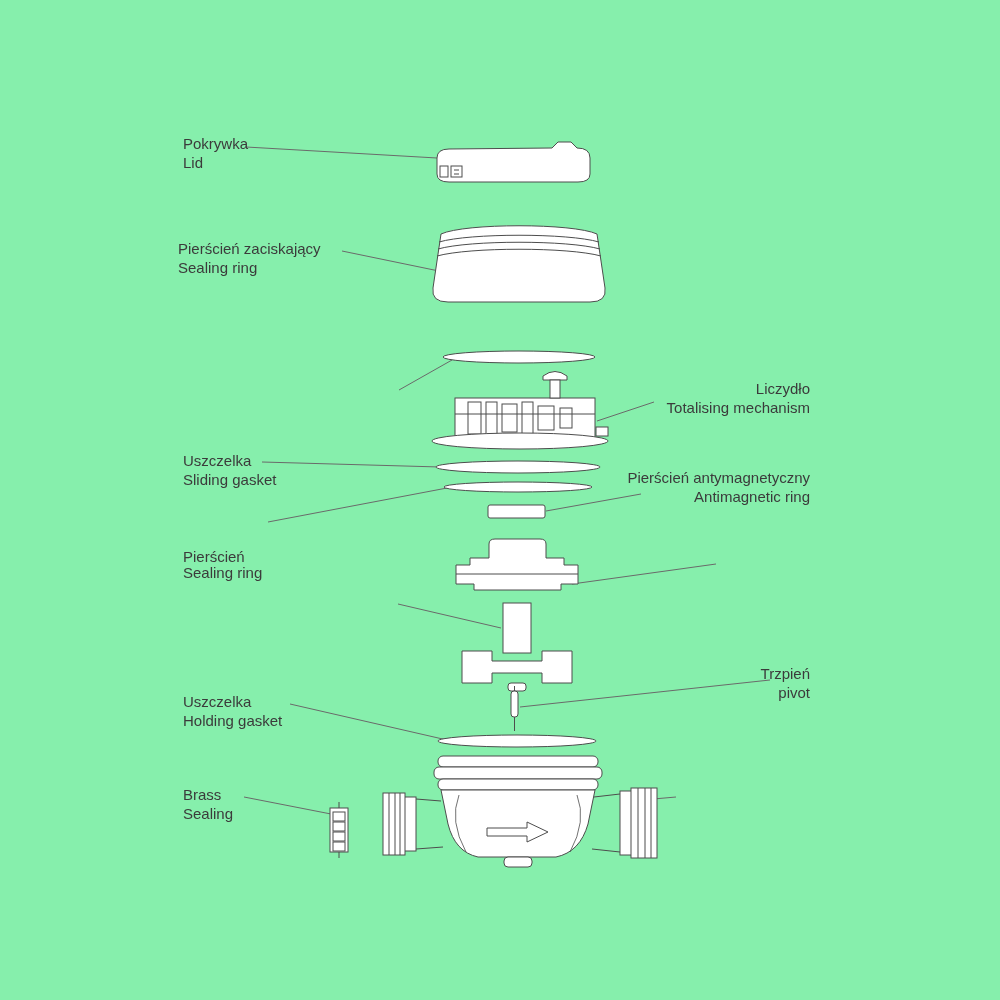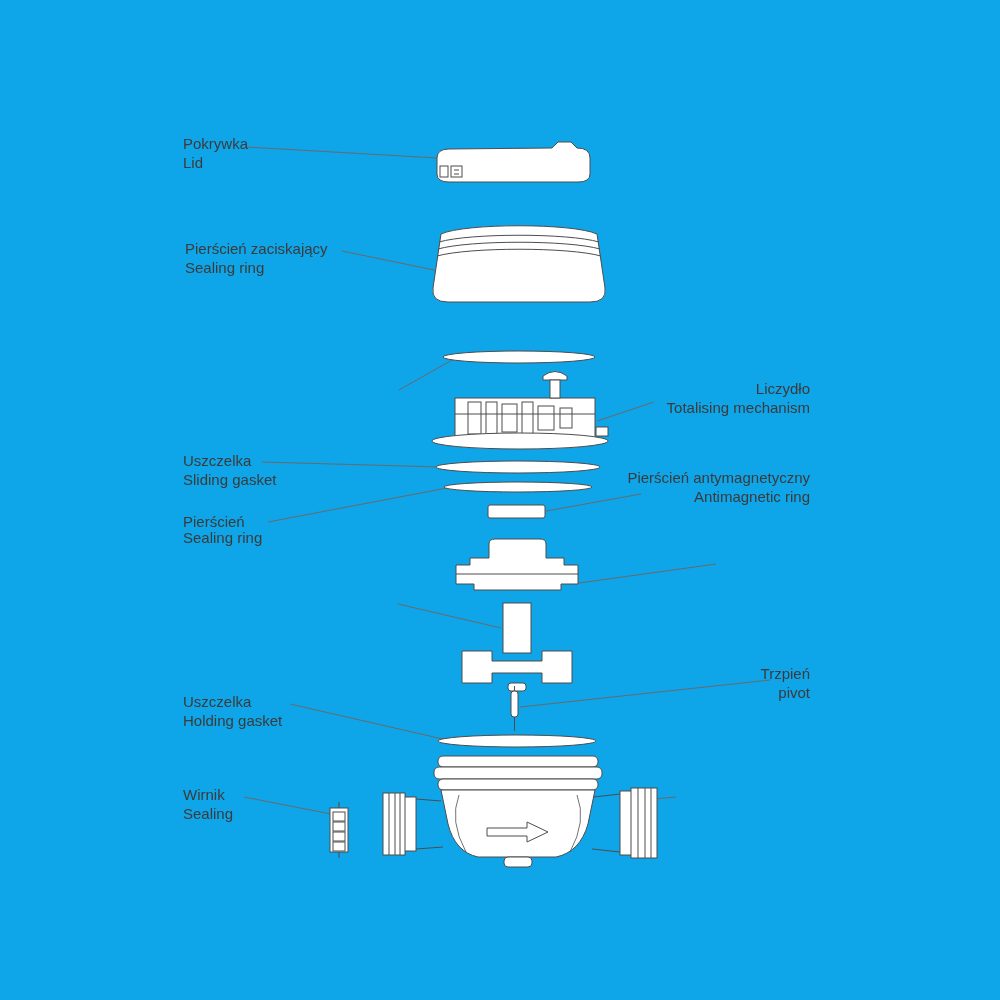--- a/index.html
+++ b/index.html
@@ -1,32 +1,32 @@
 <!DOCTYPE html>
 <html><head>
 <meta charset="utf-8">
 <style>
   html,body{margin:0;padding:0;background:#ffffff;}
   #canvas{
     position:relative;
     width:1000px;height:1000px;
-    background:#0ea5e9;
+    background:#86efac;
     font-family:"Liberation Sans", sans-serif;
     overflow:hidden;
   }
   .label{
     position:absolute;
     font-size:15px;
     line-height:19px;
     color:#3b3b3b;
     white-space:nowrap;
   }
   .label.right{text-align:right;}
   .label .en{}
-  .label.tight{line-height:16px;}
+  .label.tight{line-height:16px;margin-top:35px;}
   #drawing{position:absolute;left:0;top:0;}
   .part path,.part rect,.part ellipse,.part polygon{
     fill:#ffffff;stroke:#4d4d4d;stroke-width:1;
   }
   .part line,.part .noline{stroke:#4d4d4d;stroke-width:1;fill:none;}
   .part .thin{stroke-width:0.8;}
   .leader{stroke:#6a6a6a;stroke-width:1;fill:none;}
   .hatchfill{fill:url(#hatch);stroke:#4d4d4d;stroke-width:1;}
 </style>
 </head>
@@ -162,21 +162,21 @@
 
       <path d="M487,828 L527,828 L527,822 L548,832 L527,842 L527,836 L487,836 Z"></path>
     </g>
   </svg>
 
   <div class="label" style="left:183px;top:134px">
     <div class="pl">Pokrywka</div>
     <div class="en">Lid</div>
   </div>
 
-  <div class="label" style="left:185px;top:239px">
+  <div class="label" style="left:178px;top:239px">
     <div class="pl">Pierścień zaciskający</div>
     <div class="en">Sealing ring</div>
   </div>
 
 
   <div class="label" style="left:183px;top:451px">
     <div class="pl">Uszczelka</div>
     <div class="en">Sliding gasket</div>
   </div>
 
@@ -185,21 +185,21 @@
     <div class="en">Sealing ring</div>
   </div>
 
 
   <div class="label" style="left:183px;top:692px">
     <div class="pl">Uszczelka</div>
     <div class="en">Holding gasket</div>
   </div>
 
   <div class="label" style="left:183px;top:785px">
-    <div class="pl">Wirnik</div>
+    <div class="pl">Brass</div>
     <div class="en">Sealing</div>
   </div>
 
   <div class="label right" style="right:190px;top:379px">
     <div class="pl">Liczydło</div>
     <div class="en">Totalising mechanism</div>
   </div>
 
   <div class="label right" style="right:190px;top:468px">
     <div class="pl">Pierścień antymagnetyczny</div>

